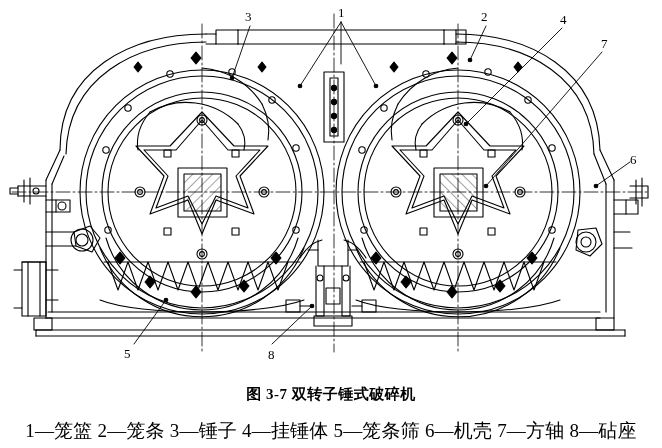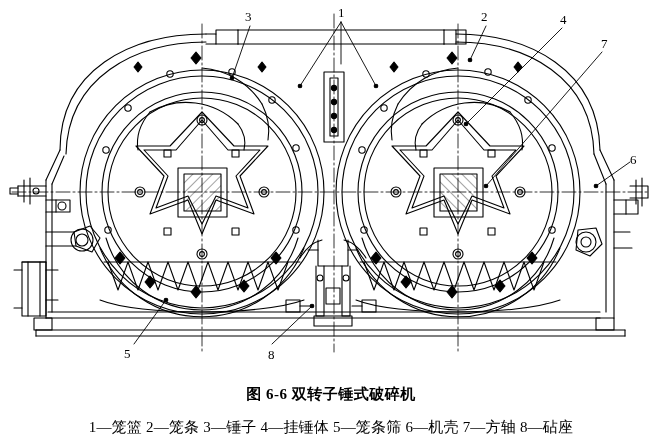--- a/index.html
+++ b/index.html
@@ -49,21 +49,21 @@
     font-weight: bold;
     letter-spacing: 0.5px;
   }
   .legend {
     position: absolute;
     left: 0;
     top: 418px;
     width: 662px;
     text-align: center;
     font-family: "Liberation Serif", serif;
-    font-size: 15px;
+    font-size: 19px;
     letter-spacing: 0.2px;
   }
 </style>
 </head>
 <body>
 
 <div id="figure-root">
 
   <div class="drawing-area">
     <svg width="662" height="372" viewBox="0 0 662 372" xmlns="http://www.w3.org/2000/svg">
@@ -324,16 +324,16 @@
 
   <div class="callout" style="left:245px; top:10px;">3</div>
   <div class="callout" style="left:338px; top:6px;">1</div>
   <div class="callout" style="left:481px; top:10px;">2</div>
   <div class="callout" style="left:560px; top:13px;">4</div>
   <div class="callout" style="left:601px; top:37px;">7</div>
   <div class="callout" style="left:630px; top:153px;">6</div>
   <div class="callout" style="left:124px; top:347px;">5</div>
   <div class="callout" style="left:268px; top:348px;">8</div>
 
-  <div class="caption">图 6-6  双转子锤式破碎机</div>
+  <div class="caption">图 3-7  双转子锤式破碎机</div>
   <div class="legend">1—笼篮  2—笼条  3—锤子  4—挂锤体  5—笼条筛  6—机壳  7—方轴  8—砧座</div>
 
 </div>
 
 </body></html>

